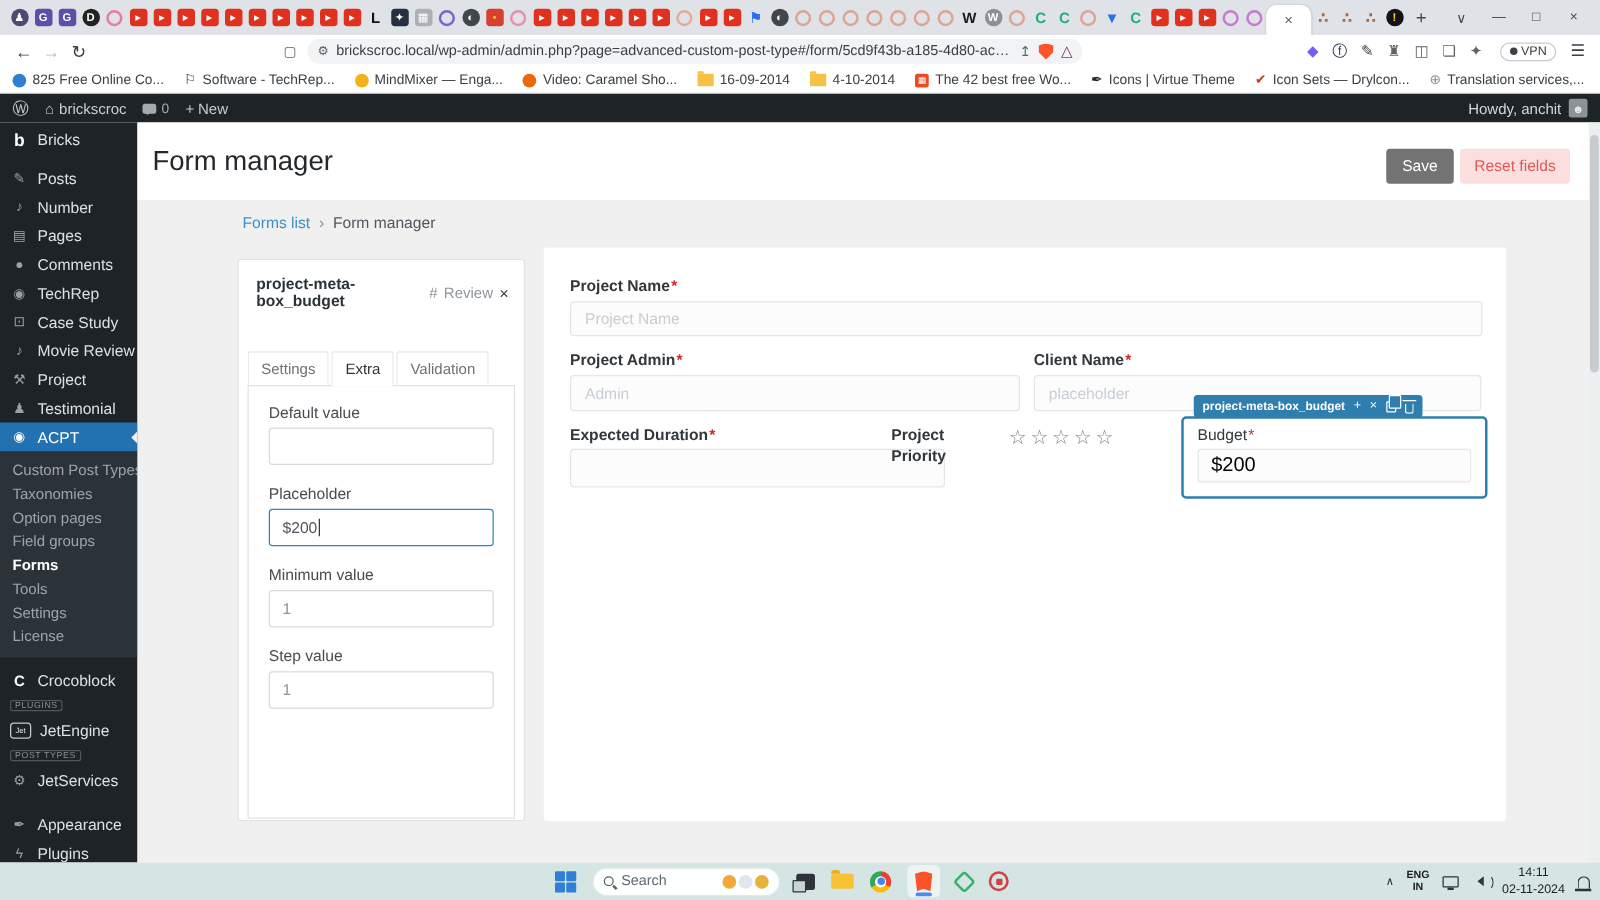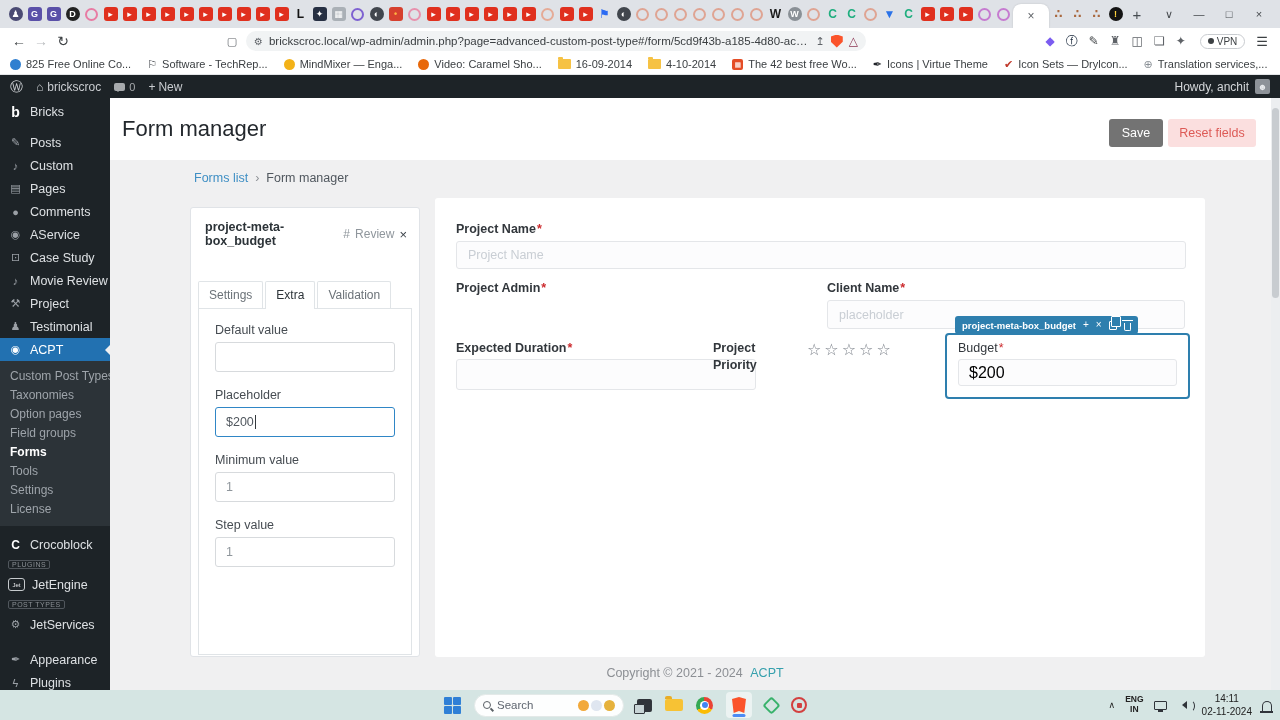--- a/index.html
+++ b/index.html
@@ -554,36 +554,36 @@
             <span class="slabel">Bricks</span>
           </div>
 
           <div class="sbi">
             <span class="si">✎</span>
             <span class="slabel">Posts</span>
           </div>
 
           <div class="sbi">
             <span class="si">♪</span>
-            <span class="slabel">Custom</span>
+            <span class="slabel">Number</span>
           </div>
 
           <div class="sbi">
             <span class="si">▤</span>
             <span class="slabel">Pages</span>
           </div>
 
           <div class="sbi">
             <span class="si">●</span>
             <span class="slabel">Comments</span>
           </div>
 
           <div class="sbi">
             <span class="si">◉</span>
-            <span class="slabel">AService</span>
+            <span class="slabel">TechRep</span>
           </div>
 
           <div class="sbi">
             <span class="si">⊡</span>
             <span class="slabel">Case Study</span>
           </div>
 
           <div class="sbi">
             <span class="si">♪</span>
             <span class="slabel">Movie Review</span>
@@ -747,20 +747,23 @@
         <div class="plabel" style="left:21px;top:24px">
           <span>Project Name</span><span class="req">*</span>
         </div>
         <div class="pinput" style="left:21px;top:43px;width:730px;height:28px">
           <span class="ph">Project Name</span>
         </div>
 
         <div class="plabel" style="left:21px;top:83px">
           <span>Project Admin</span><span class="req">*</span>
         </div>
+        <div class="pinput" style="left:21px;top:102px;width:360px;height:29px">
+          <span class="ph">Admin</span>
+        </div>
 
         <div class="plabel" style="left:392px;top:83px">
           <span>Client Name</span><span class="req">*</span>
         </div>
         <div class="pinput" style="left:392px;top:102px;width:358px;height:29px">
           <span class="ph">placeholder</span>
         </div>
 
         <div class="plabel" style="left:21px;top:143px">
           <span>Expected Duration</span><span class="req">*</span>
@@ -782,24 +785,20 @@
         <div class="budget-box">
           <div class="blabel">
             <span>Budget</span><span class="req">*</span>
           </div>
           <div class="binput">
             <span class="ph">$200</span>
           </div>
         </div>
       </section>
 
-      <div class="pfooter">
-        <span>Copyright © 2021 - 2024</span>
-        <span class="flink">ACPT</span>
-      </div>
 
       <div class="sb-track"></div>
       <div class="sb-thumb"></div>
     </main>
   </div>
 
   <footer class="taskbar">
     <div class="tb-center">
       <span class="tb-item">
         <span class="startgrid">

